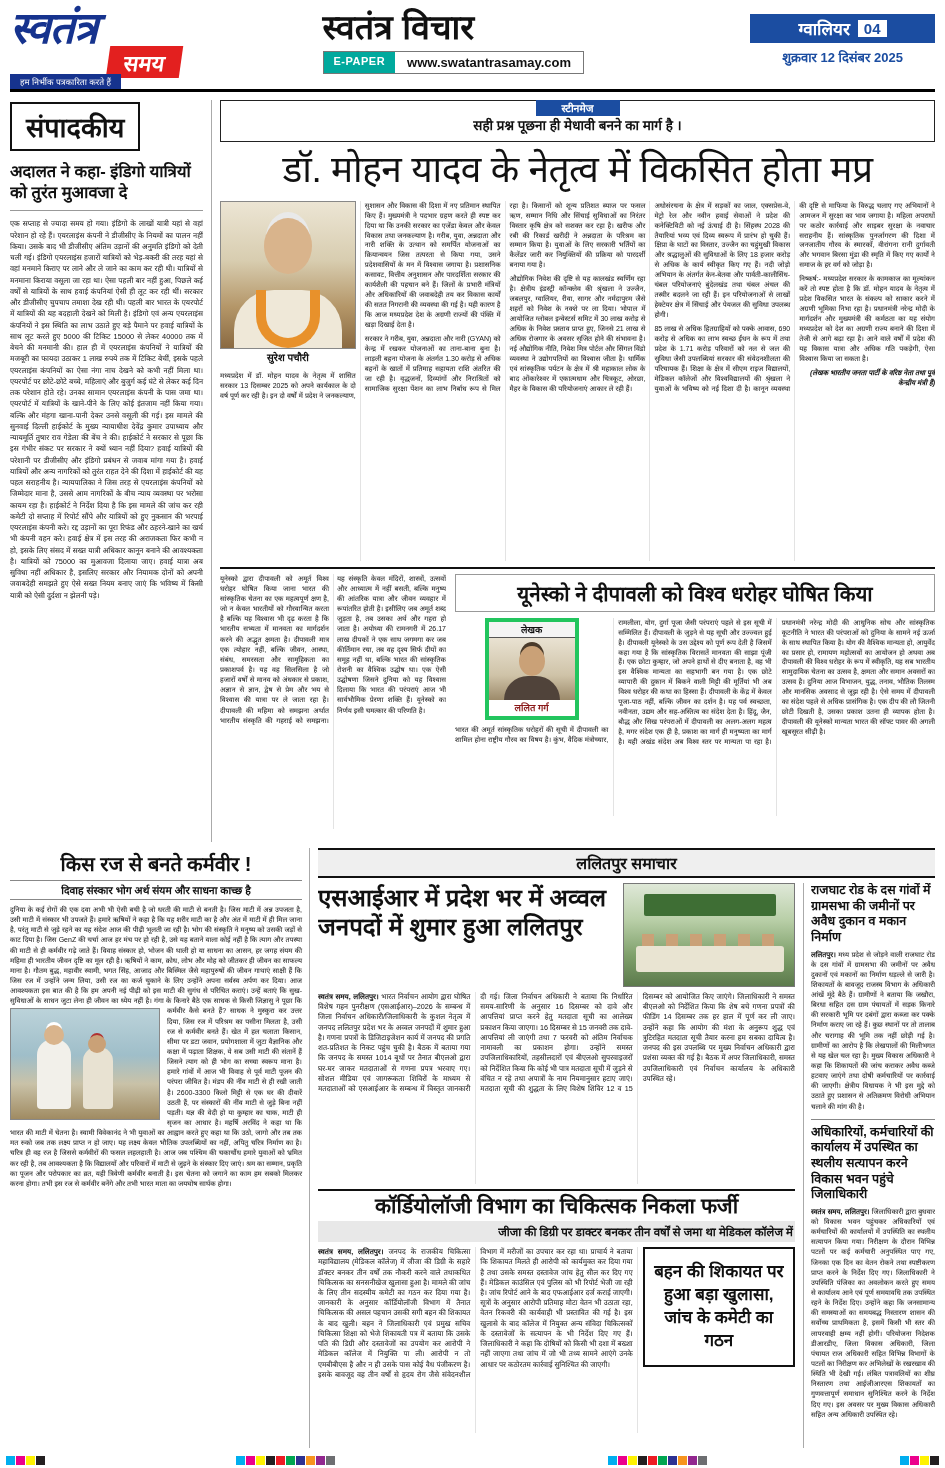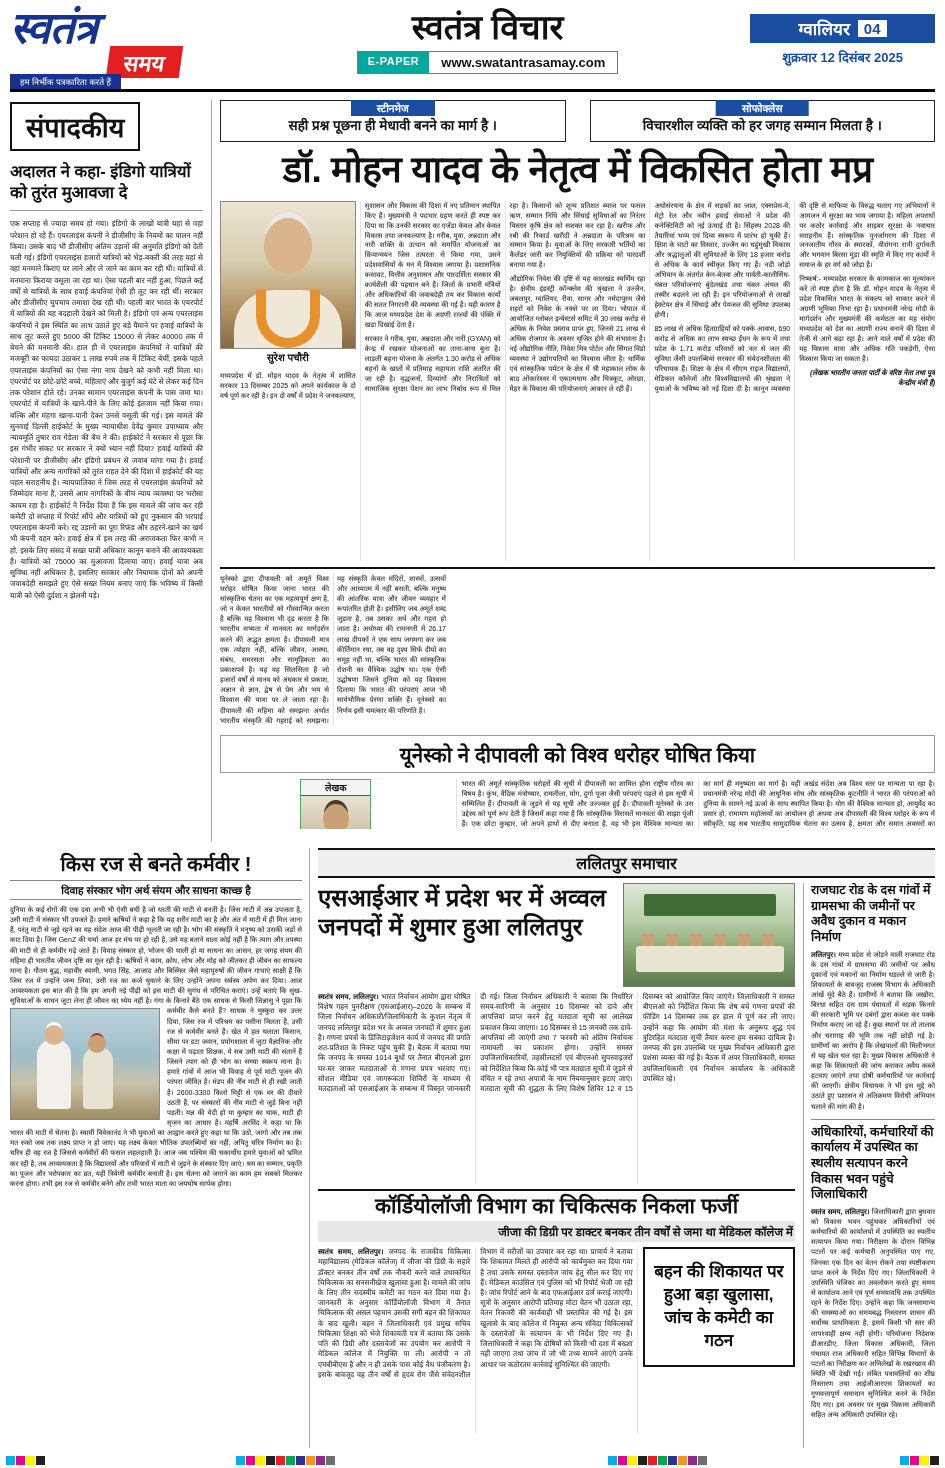--- a/index.html
+++ b/index.html
@@ -11,21 +11,21 @@
   
   .masthead { display:flex; justify-content:space-between; align-items:flex-start;
               height:86px; border-bottom:3px solid #000; padding-bottom:4px; }
   .logo-block { width:215px; position:relative; height:80px; }
   .logo-top { color:#16338e; font-size:44px; font-weight:900; font-style:italic;
               line-height:1; letter-spacing:-1px; }
   .logo-bottom { position:absolute; left:98px; top:40px; background:#e3201f; color:#fff;
                  font-size:22px; font-weight:900; padding:1px 16px; transform:skew(-8deg); }
   .logo-tagline { position:absolute; left:0; top:68px; background:#16338e; color:#fff;
                   font-size:8.5px; padding:2px 10px; white-space:nowrap; }
-  .center-block { width:330px; text-align:center; padding-top:4px; }
+  .center-block { width:330px; padding-top:4px; }
   .paper-title { font-size:34px; font-weight:900; line-height:1.05; }
   .site-strip { display:inline-flex; border:1px solid #777; margin-top:5px; align-items:stretch; }
   .epaper { background:#00a99d; color:#fff; font-size:11px; font-weight:bold;
             padding:3px 10px; letter-spacing:.5px; }
   .website { font-size:13px; font-weight:bold; padding:3px 12px; color:#111; }
   .edition-block { width:185px; padding-top:8px; }
   .edition-bar { background:#1b4da1; display:flex; align-items:center; justify-content:center;
                  gap:8px; padding:3px 6px; }
   .edition-name { color:#fff; font-weight:900; font-size:17px; }
   .page-no { background:#fff; color:#1b4da1; font-weight:900; font-size:15px; padding:0 6px; }
@@ -42,21 +42,21 @@
   
   .upper { display:flex; gap:8px; margin-top:8px; height:742px; overflow:hidden; }
   .editorial-col { width:202px; border-right:1px solid #aaa; padding-right:8px; overflow:hidden; }
   .editorial-title { border:2px solid #111; display:inline-block; font-size:27px; font-weight:900;
                      padding:4px 14px; margin:2px 0 10px; }
   .editorial-headline { font-size:16.5px; font-weight:900; line-height:1.25;
                         border-bottom:1px solid #999; padding-bottom:8px; margin-bottom:7px; }
   .editorial-body { font-size:7.4px; line-height:1.52; text-align:justify; }
   .right-region { flex:1; display:flex; flex-direction:column; overflow:hidden; }
 
-  .lead-headline { font-size:37px; font-weight:700; text-align:center; line-height:1.1;
+  .lead-headline { font-size:37px; font-weight:400; text-align:center; line-height:1.1;
                    margin:2px 0 10px; letter-spacing:-.5px; }
   .lead-body { column-count:5; column-gap:9px; column-rule:1px solid #e3e3e3;
                height:360px; overflow:hidden; font-size:7px; line-height:1.42;
                text-align:justify; }
   .lead-body p { margin-bottom:4px; }
   .photo-block { break-inside:avoid; margin-bottom:4px; }
   .lead-photo { width:100%; height:148px; border:1px solid #888; position:relative; overflow:hidden;
                 background:linear-gradient(180deg,#ece5d4 0%,#d8cdb0 40%,#b49668 72%,#8a6a42 100%); }
   .lead-face { position:absolute; left:50%; top:16px; transform:translateX(-50%);
                width:48px; height:56px; border-radius:50%; background:#d9b48c;
@@ -64,29 +64,29 @@
   .lead-torso { position:absolute; left:50%; bottom:-8px; transform:translateX(-50%);
                 width:108px; height:66px; border-radius:40px 40px 0 0; background:#efe8d8; }
   .lead-garland { position:absolute; left:50%; bottom:0; transform:translateX(-50%);
                   width:64px; height:58px; border:10px solid #e8912b; border-top:none;
                   border-radius:0 0 44px 44px; }
   .photo-caption { text-align:center; font-weight:bold; font-size:10px; padding:2px 0; }
   .lead-attr { font-weight:bold; text-align:right; font-style:italic; }
 
   
   .unesco { border-top:2px solid #111; margin-top:6px; padding-top:5px; display:flex; gap:9px;
-            height:262px; overflow:hidden;flex-direction:column; }
+            height:262px; overflow:hidden; }
   .unesco-intro { width:226px; column-count:2; column-gap:8px; column-rule:1px solid #e3e3e3;
                   font-size:7px; line-height:1.45; text-align:justify; overflow:hidden; }
   .unesco-right { flex:1; overflow:hidden; }
   .unesco-headline { font-size:20.5px; font-weight:900; text-align:center; border:1px solid #999;
                      padding:4px 2px; margin-bottom:6px; }
   .unesco-body { column-count:3; column-gap:10px; column-rule:1px solid #e3e3e3;
                  height:198px; overflow:hidden; font-size:7px; line-height:1.42; text-align:justify; }
-  .author-box { break-inside:avoid; border:1px solid #22c55e; width:71px; margin:0 auto 5px; }
+  .author-box { break-inside:avoid; border:4px solid #22c55e; width:94px; margin:0 auto 5px; }
   .author-label { text-align:center; font-weight:bold; font-size:9.5px; border-bottom:1px solid #555;
                   padding:1px 0; background:#f4f4f4; }
   .author-photo { height:62px; position:relative; overflow:hidden;
                   background:linear-gradient(180deg,#e9e2d2 0%,#cfc3a8 60%,#9d8b6b 100%); }
   .author-face { position:absolute; left:50%; top:8px; transform:translateX(-50%);
                  width:26px; height:30px; border-radius:50%; background:#caa177;
                  box-shadow:0 -5px 0 -1px #4a3a2a; }
   .author-torso { position:absolute; left:50%; bottom:-6px; transform:translateX(-50%);
                   width:56px; height:30px; border-radius:24px 24px 0 0; background:#50433a; }
   .author-name { text-align:center; font-weight:bold; font-size:9.5px; color:#8b1a1a; padding:1px 0; }
@@ -188,24 +188,20 @@
       <div class="editorial-body">एक सप्ताह से ज्यादा समय हो गया। इंडिगो के लाखों यात्री यहां से वहां परेशान हो रहे हैं। एयरलाइंस कंपनी ने डीजीसीए के नियमों का पालन नहीं किया। उसके बाद भी डीजीसीए अंतिम उड़ानों की अनुमति इंडिगो को देती चली गई। इंडिगो एयरलाइंस हजारों यात्रियों को भेड़-बकरी की तरह यहां से वहां मनमाने किराए पर लाने और ले जाने का काम कर रही थी। यात्रियों से मनमाना किराया वसूला जा रहा था। ऐसा पहली बार नहीं हुआ, पिछले कई वर्षों से यात्रियों के साथ हवाई कंपनियां ऐसी ही लूट कर रही थीं। सरकार और डीजीसीए चुपचाप तमाशा देख रही थी। पहली बार भारत के एयरपोर्ट में यात्रियों की यह बदहाली देखने को मिली है। इंडिगो एवं अन्य एयरलाइंस कंपनियों ने इस स्थिति का लाभ उठाते हुए बड़े पैमाने पर हवाई यात्रियों के साथ लूट करते हुए 5000 की टिकिट 15000 से लेकर 40000 तक में बेचने की मनमानी की। हाल ही में एयरलाइंस कंपनियों ने यात्रियों की मजबूरी का फायदा उठाकर 1 लाख रुपये तक में टिकिट बेचीं, इसके पहले एयरलाइंस कंपनियों का ऐसा नंगा नाच देखने को कभी नहीं मिला था। एयरपोर्ट पर छोटे-छोटे बच्चे, महिलाएं और बुजुर्ग कई घंटे से लेकर कई दिन तक परेशान होते रहे। उनका सामान एयरलाइंस कंपनी के पास जमा था। एयरपोर्ट में यात्रियों के खाने-पीने के लिए कोई इंतजाम नहीं किया गया। बल्कि और मंहगा खाना-पानी देकर उनसे वसूली की गई। इस मामले की सुनवाई दिल्ली हाईकोर्ट के मुख्य न्यायाधीश देवेंद्र कुमार उपाध्याय और न्यायमूर्ति तुषार राव गेडेला की बेंच ने की। हाईकोर्ट ने सरकार से पूछा कि इस गंभीर संकट पर सरकार ने क्यों ध्यान नहीं दिया? हवाई यात्रियों की परेशानी पर डीजीसीए और इंडिगो प्रबंधन से जवाब मांगा गया है। हवाई यात्रियों और अन्य नागरिकों को तुरंत राहत देने की दिशा में हाईकोर्ट की यह पहल सराहनीय है। न्यायपालिका ने जिस तरह से एयरलाइंस कंपनियों को जिम्मेदार माना है, उससे आम नागरिकों के बीच न्याय व्यवस्था पर भरोसा कायम रहा है। हाईकोर्ट ने निर्देश दिया है कि इस मामले की जांच कर रही कमेटी दो सप्ताह में रिपोर्ट सौंपे और यात्रियों को हुए नुकसान की भरपाई एयरलाइंस कंपनी करे। रद्द उड़ानों का पूरा रिफंड और ठहरने-खाने का खर्च भी कंपनी वहन करे। हवाई क्षेत्र में इस तरह की अराजकता फिर कभी न हो, इसके लिए संसद में सख्त यात्री अधिकार कानून बनाने की आवश्यकता है। यात्रियों को 75000 का मुआवजा दिलाया जाए। हवाई यात्रा अब सुविधा नहीं अधिकार है, इसलिए सरकार और नियामक दोनों को अपनी जवाबदेही समझते हुए ऐसे सख्त नियम बनाए जाएं कि भविष्य में किसी यात्री को ऐसी दुर्दशा न झेलनी पड़े।</div>
     </aside>
 
     <div class="right-region">
 
       <div class="quotes">
         <div class="quote">
           <span class="quote-author">स्टीनमेज</span>
           <span>सही प्रश्न पूछना ही मेधावी बनने का मार्ग है ।</span>
         </div>
-        <div class="quote">
-          <span class="quote-author">सोफोक्लेस</span>
-          <span>विचारशील व्यक्ति को हर जगह सम्मान मिलता है ।</span>
-        </div>
       </div>
 
       <h1 class="lead-headline">डॉ. मोहन यादव के नेतृत्व में विकसित होता मप्र</h1>
       <div class="lead-body">
         <div class="photo-block">
           <div class="lead-photo">
             <div class="lead-face"></div>
             <div class="lead-torso"></div>
             <div class="lead-garland"></div>
           </div>

